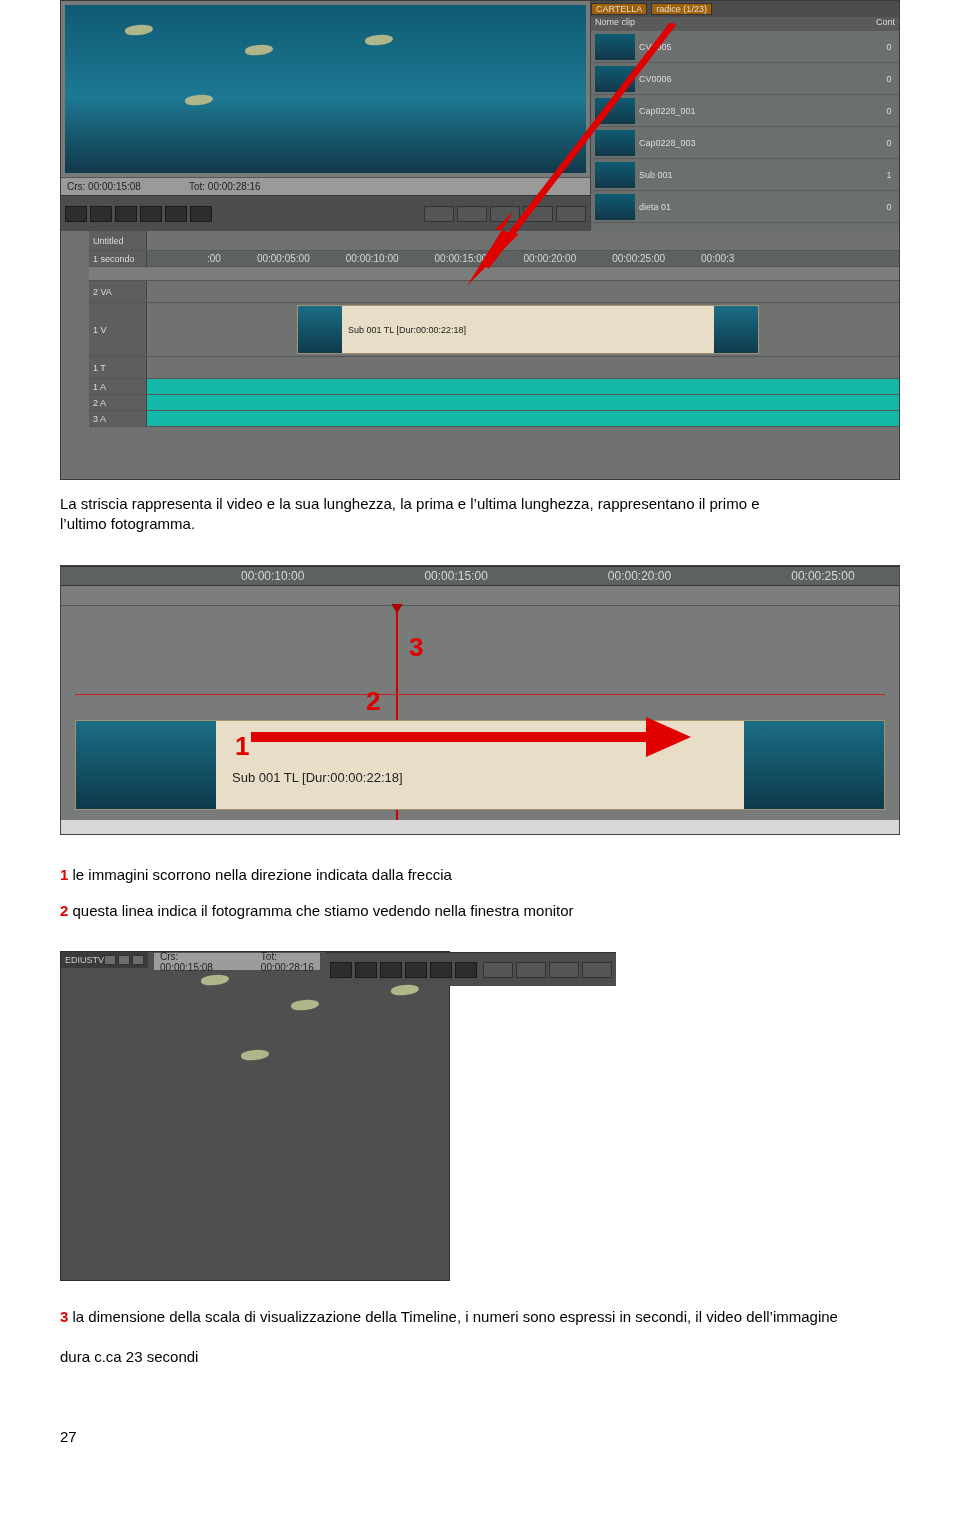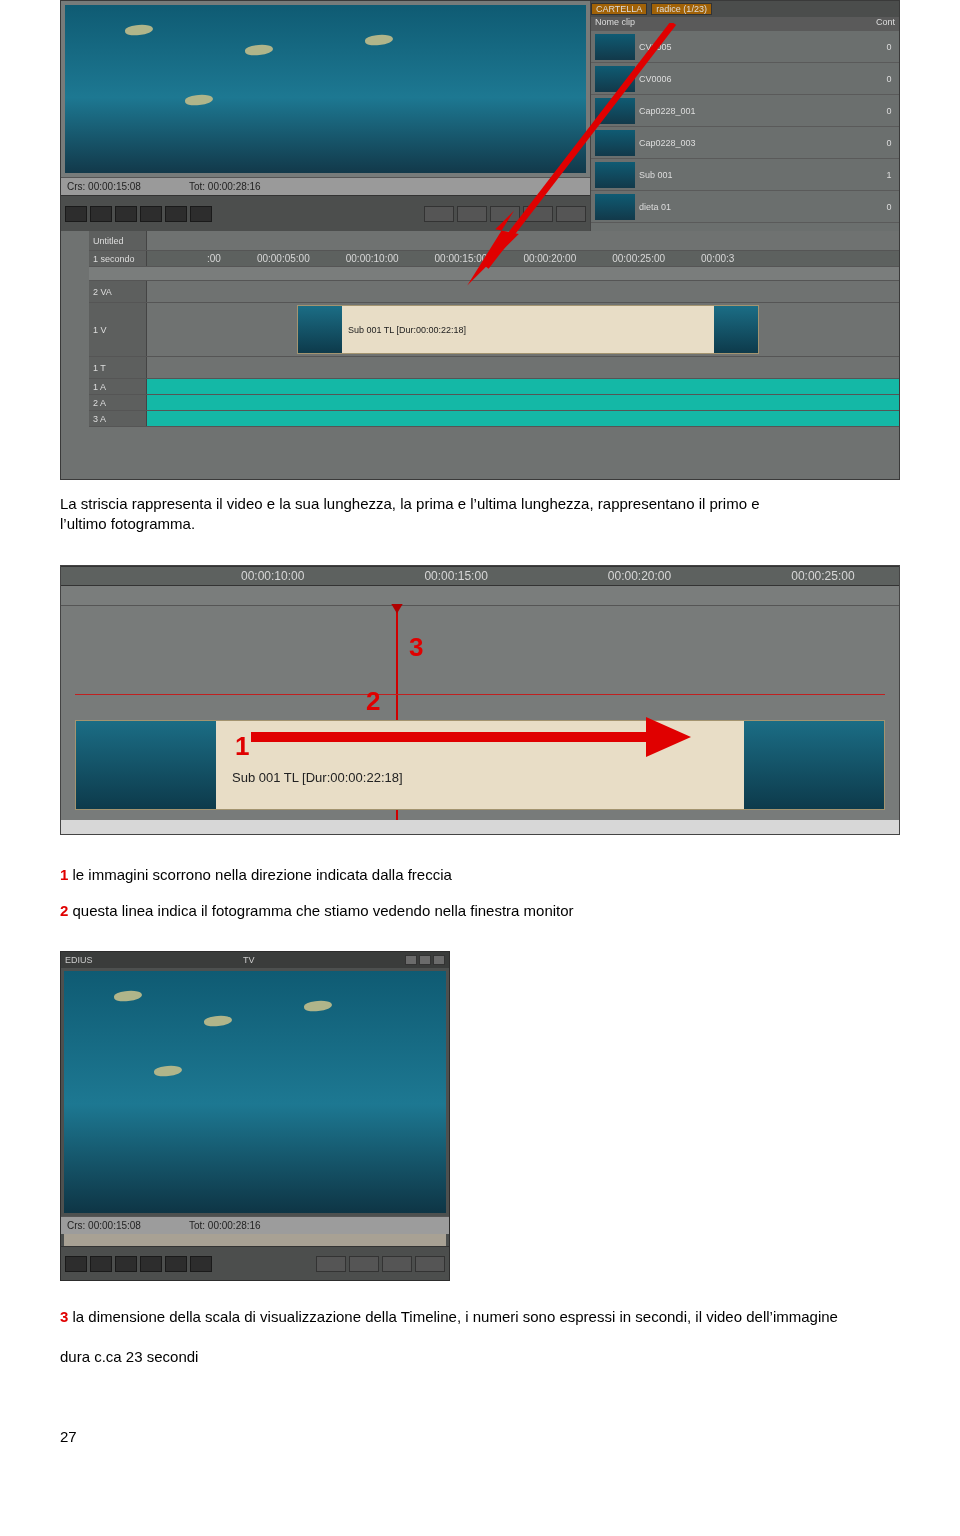--- a/index.html
+++ b/index.html
@@ -157,21 +157,21 @@
   .big-arrow{
     position:absolute; top:108px; left:190px; width:440px; height:46px;
     pointer-events:none;
   }
   .big-arrow svg{width:100%;height:100%;}
 
   
   .fig3 {
     width:390px; height:330px; background:#4d504f; border:1px solid #2d2d2d;
     margin-top:6px; margin-bottom:26px;
-    display:flex; flex-direction:column;
+    display:flex; flex-direction:row;
   }
   .fig3-title{ height:16px; background:#3a3c3b; display:flex; align-items:center; justify-content:space-between; padding:0 4px; font-size:9px; color:#ccc;}
   .fig3-title .wbtns{ display:flex; gap:2px;}
   .fig3-title .wbtns span{ width:12px; height:10px; background:#6b6b6b; border:1px solid #333;}
   .fig3-body{ flex:1; margin:3px; background:linear-gradient(180deg,#0f5b73 0%,#1d7892 55%,#0e3545 100%); position:relative;}
   .fig3 .time-readout{ background:#9c9c9c;}
   .fig3 .transport{ height:34px;}
   .scrubber{ height:12px; background:#a8a194; margin:0 3px;}
 
 </style>

